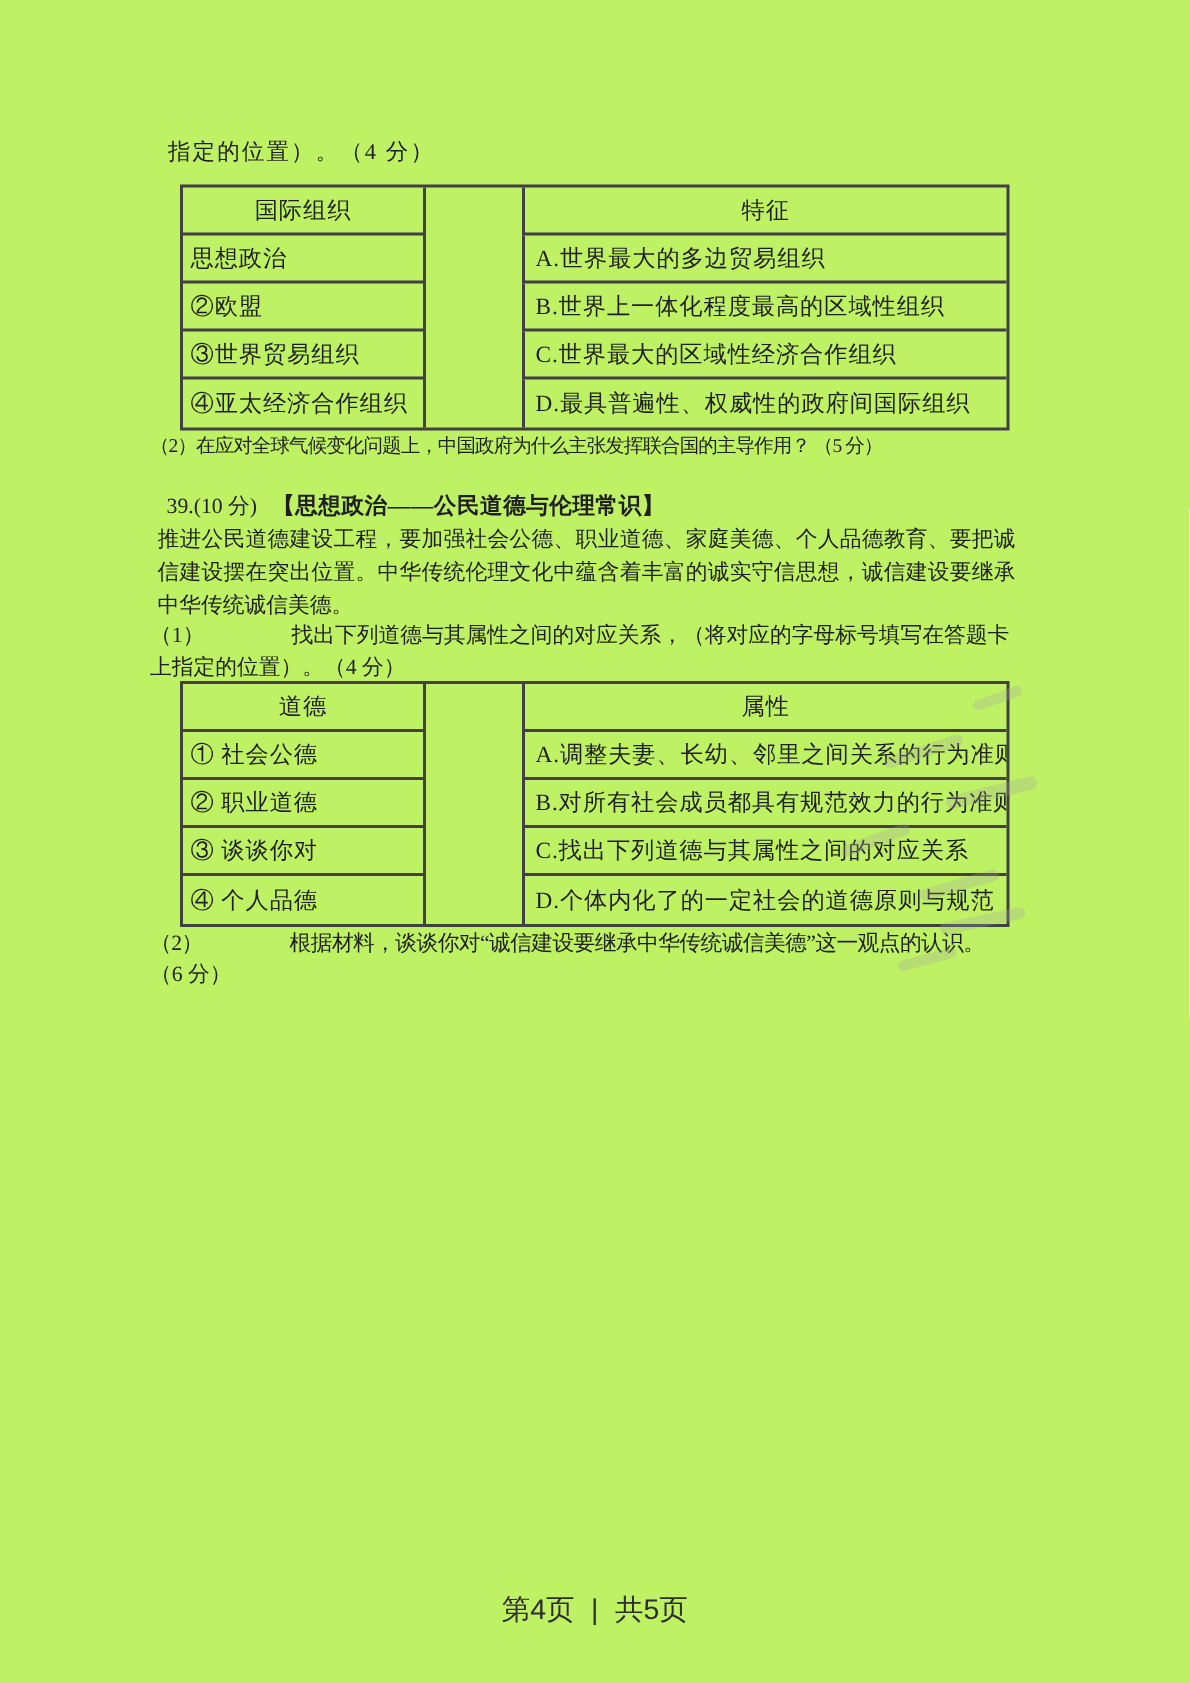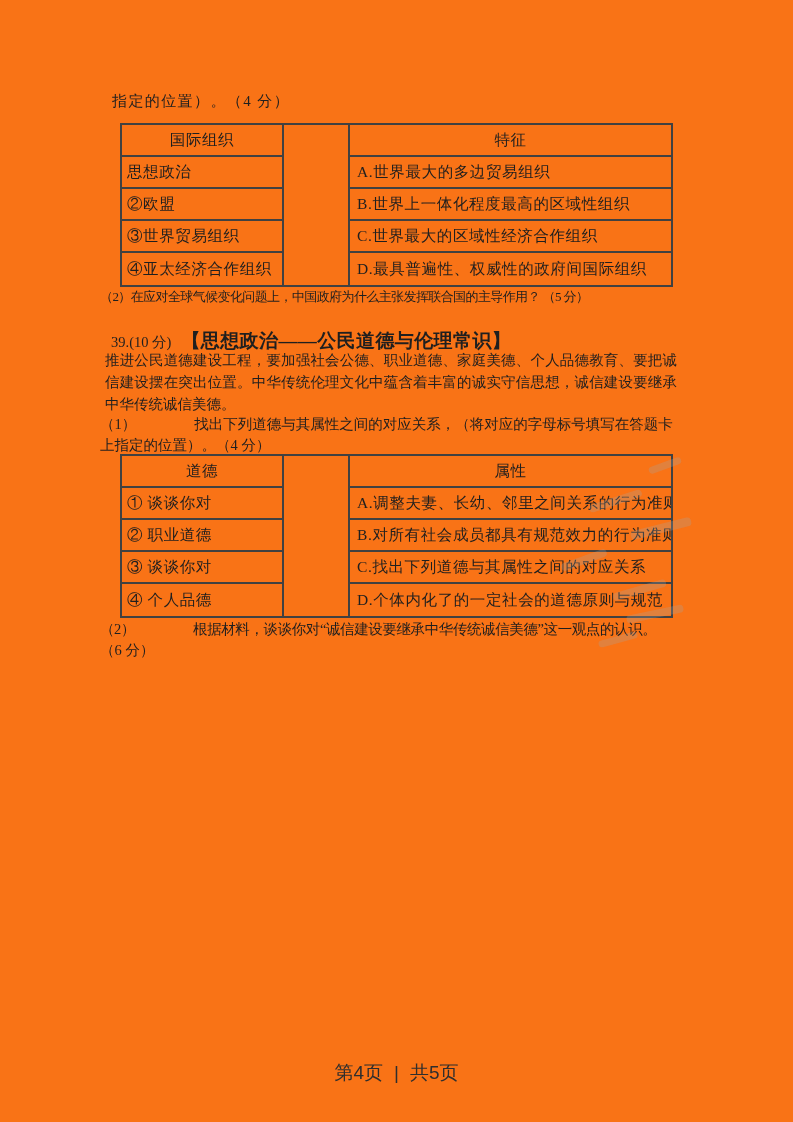--- a/index.html
+++ b/index.html
@@ -1,19 +1,19 @@
 <!DOCTYPE html>
 <html><head>
 <meta charset="utf-8">
 <style>
   html,body { margin:0; padding:0; background:#ffffff; }
   .page {
     position:relative;
     width:793px; height:1122px;
-    background:#f97316;
+    background:#bef264;
     font-family:"Liberation Serif","DejaVu Serif",serif;
     color:#1f1f1f;
     overflow:hidden;
   }
   .abs { position:absolute; }
 
   
   .intro-line {
     left:112px; top:92px;
     font-size:15px; letter-spacing:1.4px;
@@ -23,21 +23,21 @@
     left:100px; top:288px;
     font-size:13px; letter-spacing:-0.6px;
     white-space:nowrap;
   }
   .q39-head {
     left:111px; top:328px;
     font-size:14.5px;
     white-space:nowrap;
   }
   .q39-title {
-    font-weight:bold; font-size:19px; letter-spacing:0.4px;
+    font-weight:bold; font-size:15px; letter-spacing:0.4px;
     margin-left:10px;
   }
   .q39-material {
     left:105px; top:349px; width:572px;
     font-size:14.5px; line-height:22px;
     text-align:justify;
   }
   .q39-part1 {
     left:100px; top:414px; width:584px;
     font-size:14.5px; line-height:21px;
@@ -135,21 +135,21 @@
 
   <div class="abs q39-part1">
     <span>（1）</span><span class="label-gap"></span><span>找出下列道德与其属性之间的对应关系，（将对应的字母标号填写在答题卡上指定的位置）。（4 分）</span>
   </div>
 
   <div class="abs qtable t2">
     <div class="cell c-left hcell rowsep">道德</div>
     <div class="cell c-mid"></div>
     <div class="cell c-right hcell rowsep">属性</div>
 
-    <div class="cell c-left rowsep">① 谈谈你对</div>
+    <div class="cell c-left rowsep">① 社会公德</div>
     <div class="cell c-mid"></div>
     <div class="cell c-right rowsep">A.调整夫妻、长幼、邻里之间关系的行为准则</div>
 
     <div class="cell c-left rowsep">② 职业道德</div>
     <div class="cell c-mid"></div>
     <div class="cell c-right rowsep">B.对所有社会成员都具有规范效力的行为准则</div>
 
     <div class="cell c-left rowsep">③ 谈谈你对</div>
     <div class="cell c-mid"></div>
     <div class="cell c-right rowsep">C.找出下列道德与其属性之间的对应关系</div>

